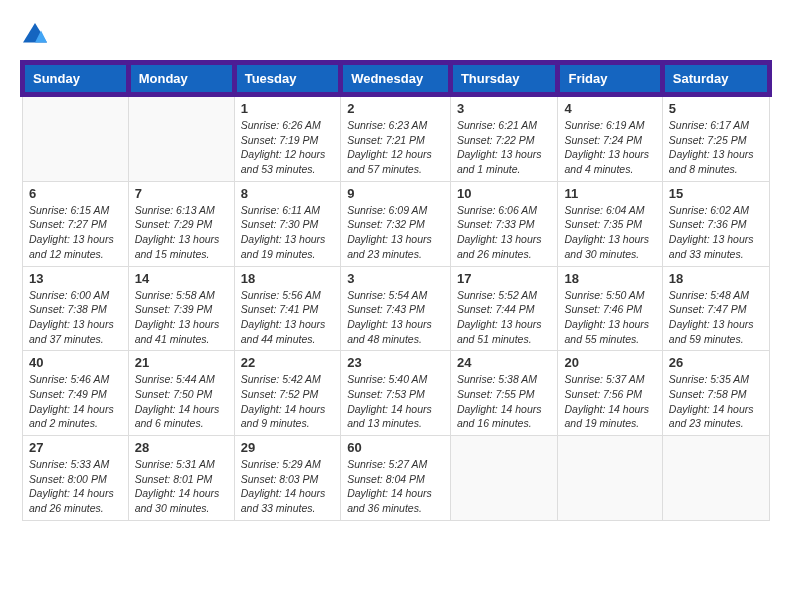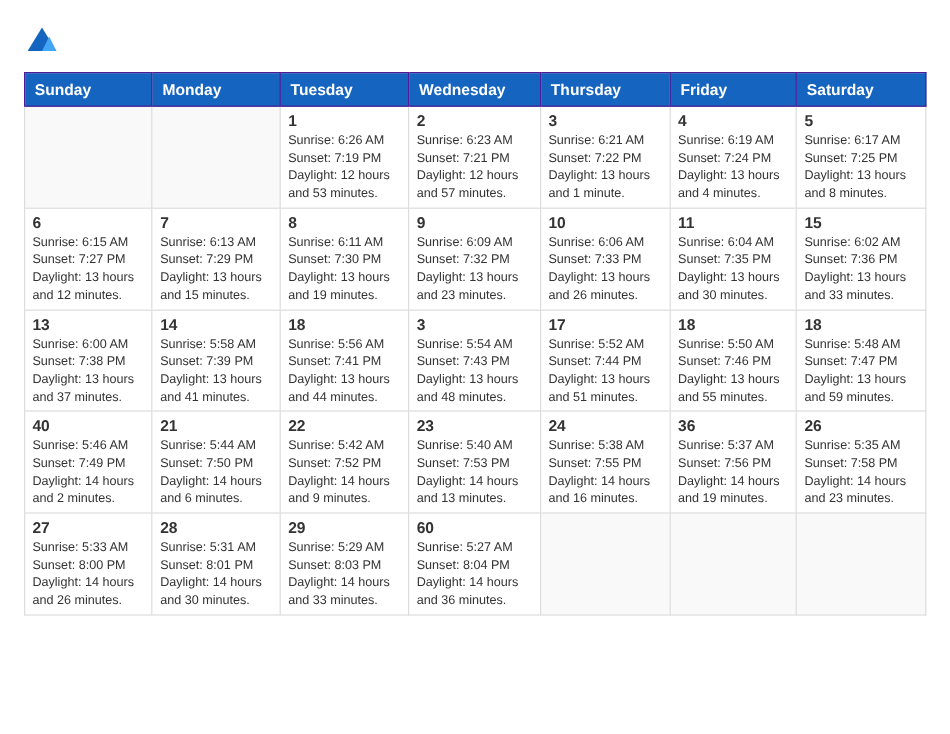--- a/index.html
+++ b/index.html
@@ -56,21 +56,21 @@
       width: 100%;
       border-collapse: collapse;
       border: 1px solid #ccc;
     }
     .calendar th {
       background: #1565c0;
       color: #fff;
       text-align: left;
       padding: 6px 8px;
       font-size: 13px;
-      border: 1px solid #4c1d95;
+      border: 5px solid #4c1d95;
     }
     .calendar td {
       vertical-align: top;
       border: 1px solid #ddd;
       padding: 4px 6px;
       width: 113px;
       min-height: 70px;
       font-size: 11px;
       color: #333;
       background: #fff;
@@ -81,20 +81,21 @@
     .day-num {
       font-weight: bold;
       font-size: 13px;
       display: block;
       margin-bottom: 2px;
     }
     .day-info {
       font-size: 10.5px;
       line-height: 1.4;
       color: #333;
+      font-style: italic;
     }
   </style>
 </head>
 <body>
 
 <div class="header">
   <div class="logo">
     <svg class="logo-icon" viewBox="0 0 40 40">
       <polygon points="20,4 36,30 4,30" fill="#1565c0"></polygon>
       <polygon points="28,14 36,30 20,30" fill="#42a5f5"></polygon>
@@ -222,21 +223,21 @@
         </td>
         <td>
           <span class="day-num">23</span>
           <div class="day-info">Sunrise: 5:40 AM<br>Sunset: 7:53 PM<br>Daylight: 14 hours and 13 minutes.</div>
         </td>
         <td>
           <span class="day-num">24</span>
           <div class="day-info">Sunrise: 5:38 AM<br>Sunset: 7:55 PM<br>Daylight: 14 hours and 16 minutes.</div>
         </td>
         <td>
-          <span class="day-num">36</span>
+          <span class="day-num">20</span>
           <div class="day-info">Sunrise: 5:37 AM<br>Sunset: 7:56 PM<br>Daylight: 14 hours and 19 minutes.</div>
         </td>
         <td>
           <span class="day-num">26</span>
           <div class="day-info">Sunrise: 5:35 AM<br>Sunset: 7:58 PM<br>Daylight: 14 hours and 23 minutes.</div>
         </td>
       </tr>
       <tr>
         <td>
           <span class="day-num">27</span>

